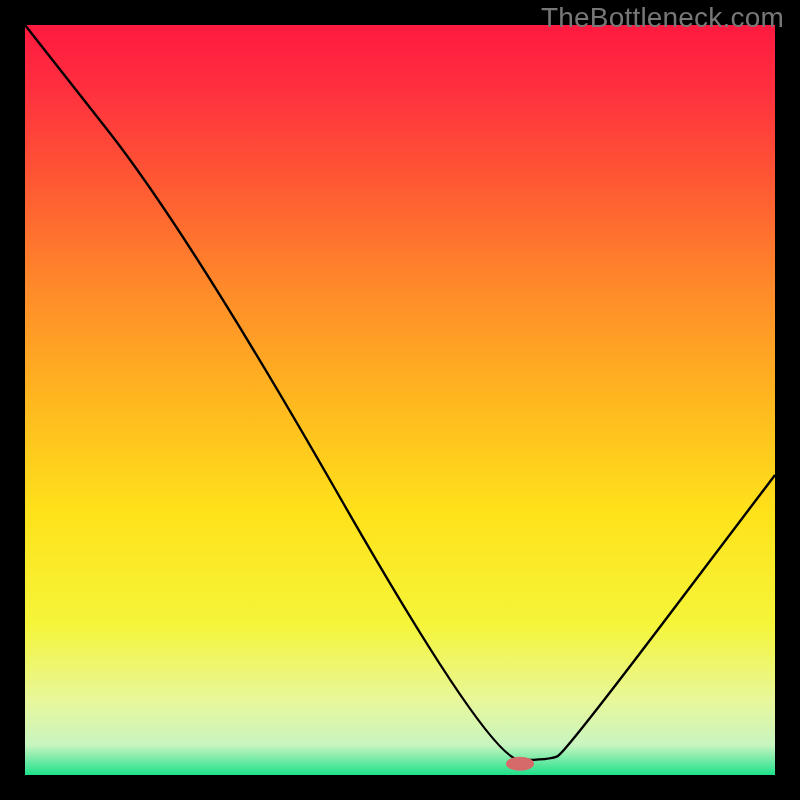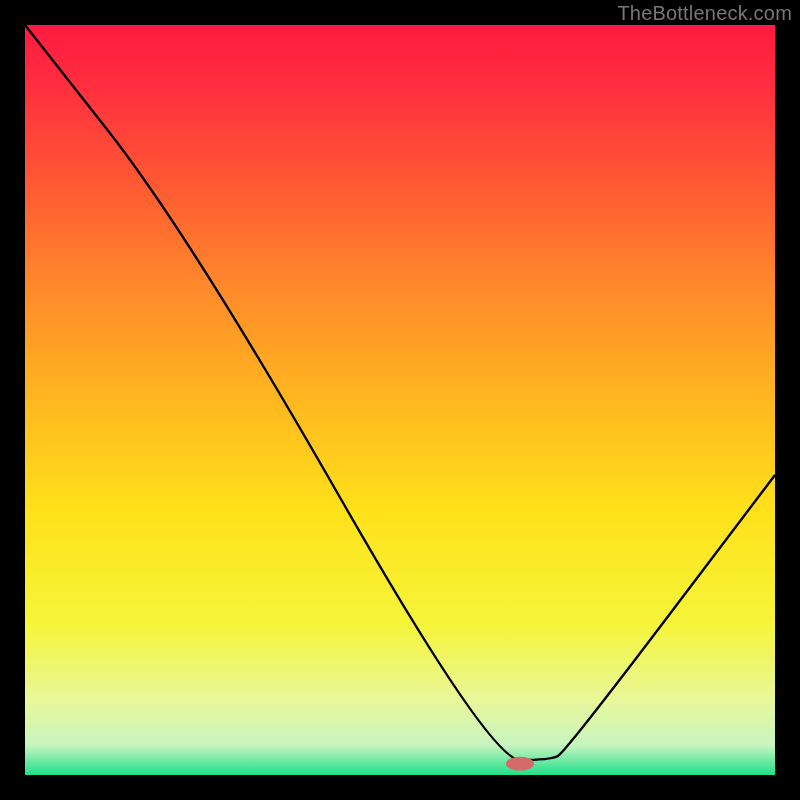--- a/index.html
+++ b/index.html
@@ -11,23 +11,23 @@
     overflow: hidden;
   }
   .chart-container {
     position: relative;
     width: 800px;
     height: 800px;
   }
   .watermark {
     position: absolute;
     top: 2px;
-    right: 8px;
+    right: 16px;
     font-family: Arial, Helvetica, sans-serif;
-    font-size: 20px;
+    font-size: 28px;
     color: #777;
     z-index: 20;
     letter-spacing: 0.2px;
   }
   svg {
     display: block;
   }
 </style>
 </head>
 <body>

